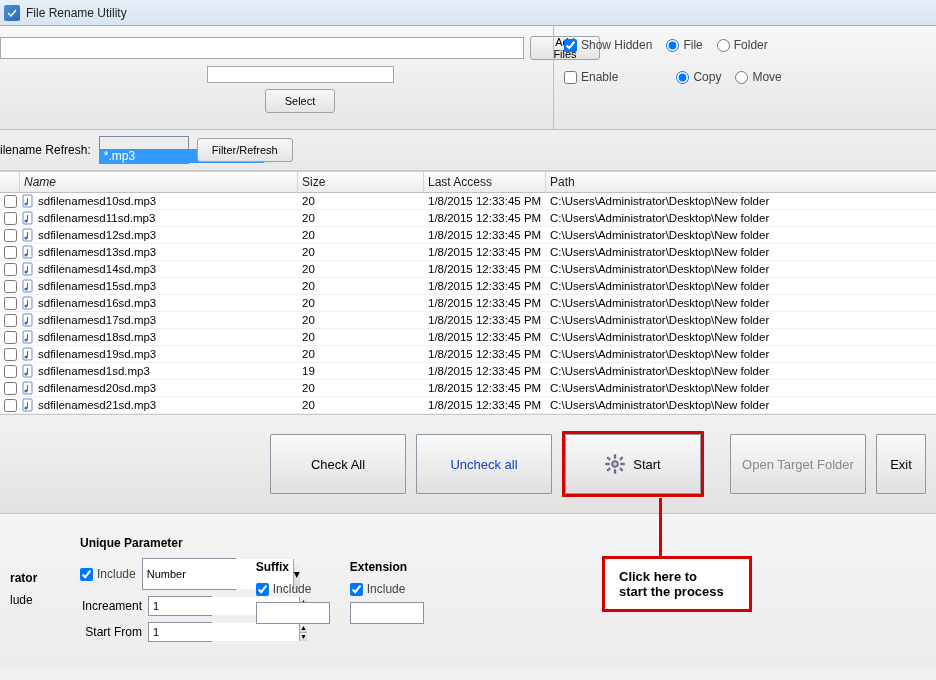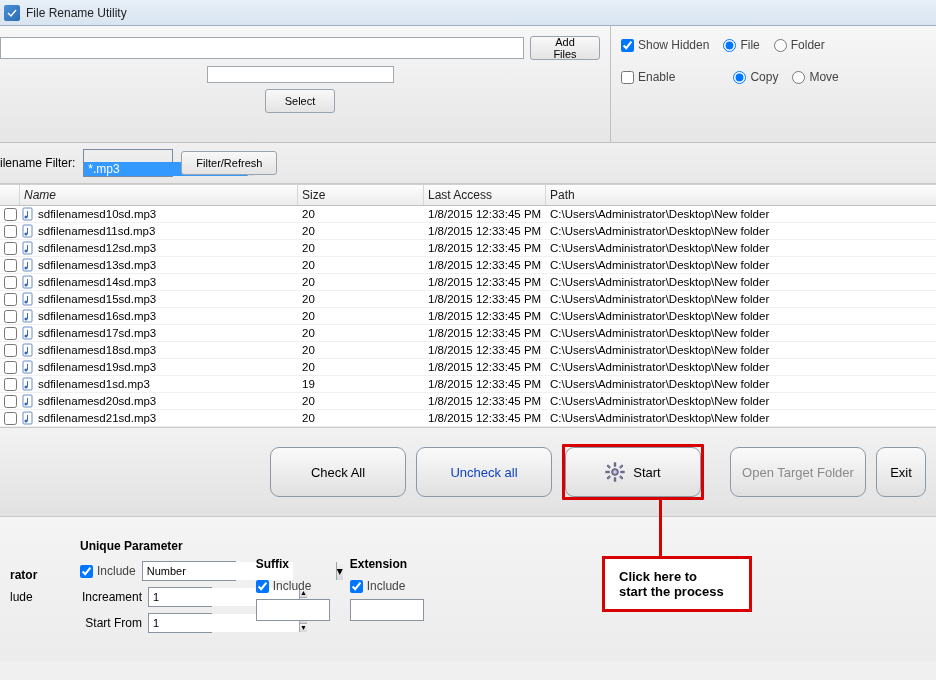--- a/index.html
+++ b/index.html
@@ -26,21 +26,21 @@
     background: linear-gradient(135deg,#4a90d9,#2b6cb0);
     border-radius: 2px;
     display:flex;align-items:center;justify-content:center;
   }
   .title-icon svg { width: 10px; height:10px; }
   .title-text { font-size: 12px; color: #222; }
 
   .top-panel {
     background: linear-gradient(to bottom,#f7f7f7,#e6e6e6);
     border-bottom:1px solid #c0c0c0;
-    padding: 10px 0 23px 0;
+    padding: 10px 0 10px 0;
     position: relative;
   }
   .top-row {
     display:flex;
     align-items:center;
     margin-bottom:6px;
     gap:6px;
   }
   .wide-input {
     flex:1;
@@ -58,21 +58,21 @@
     font-size:11px;
     cursor:pointer;
     display:inline-flex;
     align-items:center;
     justify-content:center;
     gap:6px;
   }
   .right-panel {
     position:absolute;
     right:0; top:0;
-    width:326px;
+    width:383px;
     border-left:1px solid #c0c0c0;
     padding:6px 10px;
     height:100%;
   }
   .right-row { display:flex; align-items:center; gap:14px; margin-bottom:6px; height:26px;}
   .chk-label, .radio-label { display:flex; align-items:center; gap:4px; color:#444; }
   input[type=checkbox], input[type=radio] { margin:0; }
 
   .filter-row {
     display:flex; align-items:center; gap:8px;
@@ -135,25 +135,25 @@
     background:linear-gradient(to bottom,#f2f2f2,#e2e2e2);
     border-top:1px solid #c8c8c8;
     border-bottom:1px solid #c8c8c8;
     padding:16px 10px;
     display:flex;
     justify-content:flex-end;
     gap:10px;
     align-items:center;
   }
   .big-btn {
-    height:50px;
+    height:60px;
     min-width:136px;
     background:linear-gradient(to bottom,#fafafa,#e0e0e0);
     border:1px solid #8c98a4;
-    border-radius:9px;
+    border-radius:1px;
     font-size:13px;
     display:flex;align-items:center;justify-content:center;
     gap:8px;
     cursor:pointer;
     color:#000;
   }
   .big-btn.disabled { color:#8a8a8a;margin-left:16px; }
   .big-btn .blue { color:#1040c0;text-align:right; }
   .start-highlight {
     border:3px solid #d80000;
@@ -166,21 +166,21 @@
     gap:20px;
     padding:22px 10px;
     background:linear-gradient(to bottom,#f4f4f4,#ececec);
     align-items:center;
     position:relative;
   }
   .group { position:relative; }
   .group-title { font-weight:bold; font-size:12px; margin-bottom:8px; }
   .group-row { display:flex; align-items:center; gap:6px; margin-bottom:6px; }
   .small-combo {
-    display:flex; border:1px solid #8a94a0; height:20px; width:94px;gap:43px;
+    display:flex; border:1px solid #8a94a0; height:32px; width:94px;
   }
   .small-combo input{ flex:1;border:none;padding:0 4px;font-size:11px;background:#fff;}
   .small-combo .arrow{width:16px;background:linear-gradient(to bottom,#f4f4f4,#d8d8d8);border-left:1px solid #9aa4af;display:flex;align-items:center;justify-content:center;}
   .spinner { display:flex; border:1px solid #8a94a0; height:20px; width:64px;}
   .spinner input{flex:1;border:none;padding:0 4px;font-size:11px;}
   .spinner .spins{width:16px;border-left:1px solid #9aa4af;display:flex;flex-direction:column;}
   .spinner .spins div{flex:1;display:flex;align-items:center;justify-content:center;background:linear-gradient(to bottom,#f4f4f4,#d8d8d8);font-size:7px;}
   .spinner .spins div:first-child{border-bottom:1px solid #aab;}
   .text-in { border:1px solid #8a94a0; height:22px; width:74px; padding:0 4px;}
 
@@ -248,21 +248,21 @@
       </label>
       <label class="radio-label">
         <input type="radio" name="cm" style="">
           <span>Move</span>
       </label>
     </div>
   </div>
 </div>
 
 <div class="filter-row">
-  <span class="filter-label">ilename Filter:</span>
+  <span class="filter-label">ilename Refresh:</span>
   <div class="combo">
     <input value="*.mp3" style="">
     <div class="arrow">▾</div>
   </div>
   <button class="btn">Filter/Refresh</button>
 </div>
 
 <div class="grid-head">
   <div class="col-check"></div>
   <div class="col-name">Name</div>

